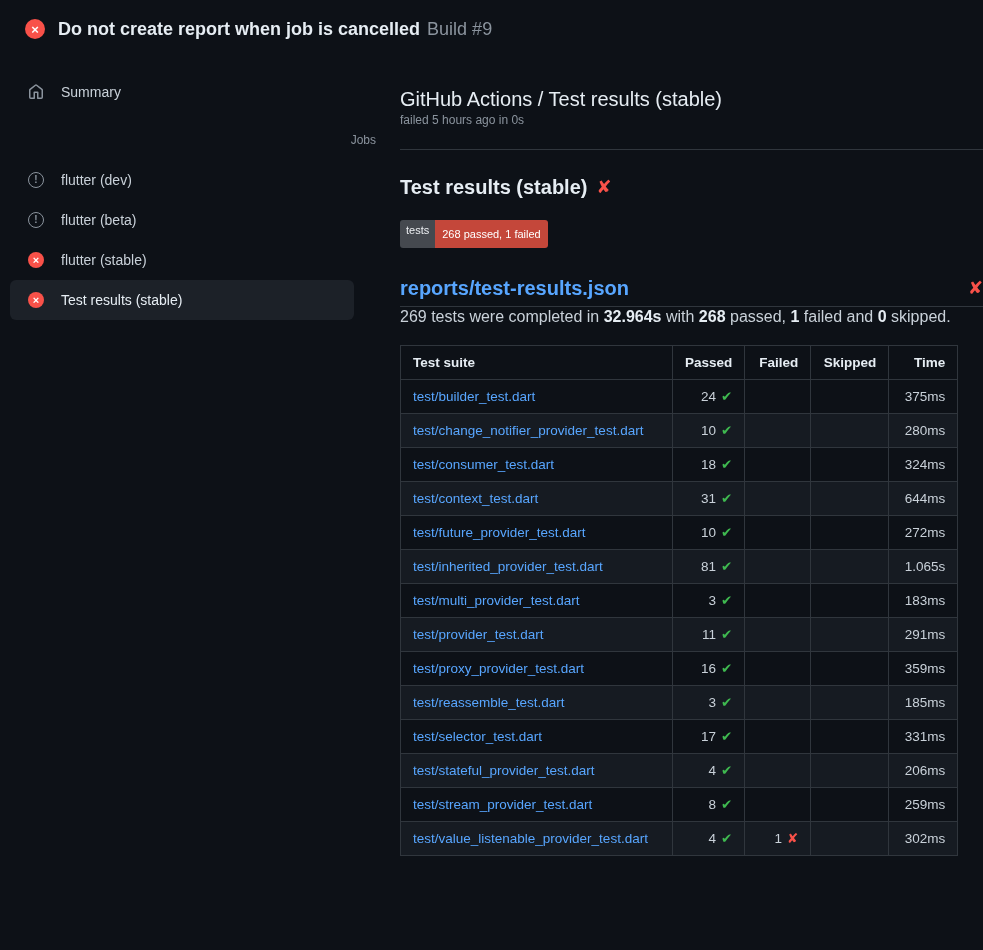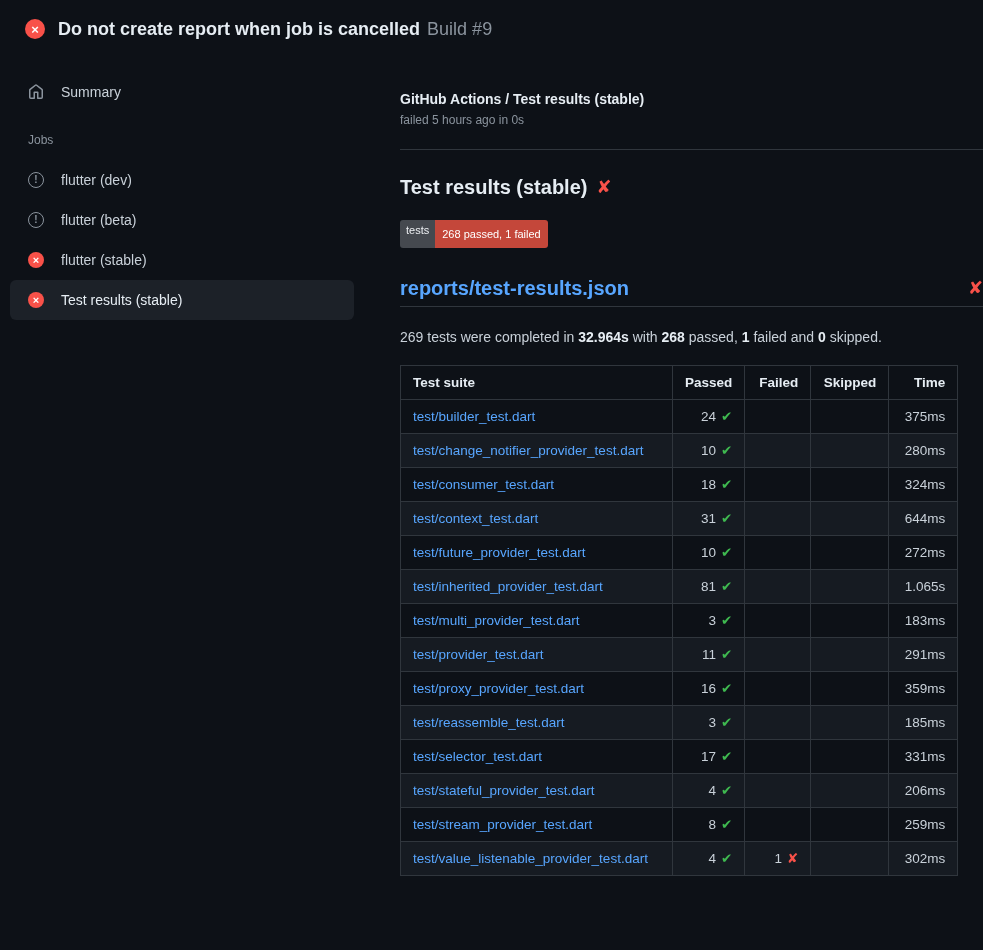--- a/index.html
+++ b/index.html
@@ -35,42 +35,42 @@
 
   
   .sidebar { flex:0 0 400px; width:400px; padding:16px 24px 0 10px; }
   .side-item {
     display:flex; align-items:center; gap:17px;
     width:344px; padding:10px 12px 10px 18px; border-radius:6px; cursor:pointer;
   }
   .side-item.selected { background:var(--selected-bg); }
   .side-label { font-size:14px; color:#c9d1d9; line-height:20px; }
   .side-item.selected .side-label { color:#e6edf3; }
-  .jobs-label { font-size:12px; color:#8b949e; margin:21px 0 13px 18px; line-height:14px; }
+  .jobs-label { font-size:12px; color:#8b949e; margin:21px 0 13px 18px; line-height:14px;text-align:right; }
 
   
   .main { flex:1 1 auto; padding-top:36px; min-width:0; }
-  .crumb { font-size:14px; font-weight:700; color:#e6edf3; line-height:15px; }
+  .crumb { font-size:20px; font-weight:400; color:#e6edf3; line-height:15px; }
   .run-meta { font-size:12px; color:#8b949e; margin-top:6px; line-height:14px; }
   .divider { height:1px; background:#30363d; margin-top:22px; }
   .section-title {
     margin-top:24px; font-size:20px; font-weight:600; color:#e6edf3;
     display:flex; align-items:center; line-height:26px;
   }
   .mark-x { color:var(--danger); font-weight:700; font-size:18px; margin-left:9px; }
   .badge { display:inline-flex; margin-top:20px; font-size:11px; line-height:20px; border-radius:3px; overflow:hidden; }
   .badge-label { background:var(--badge-label-bg); color:#eceff2; padding:0 6px; }
   .badge-value { background:var(--badge-value-bg); color:#fff; padding:4px 7px; }
   .report-heading {
     margin-top:28px; padding-bottom:6px; border-bottom:1px solid #30363d;
     font-size:20px; font-weight:600; line-height:24px;
     display:flex; align-items:center;justify-content:space-between;
   }
   .report-heading a { color:var(--link); }
-  .summary-line { margin-top:20px; font-size:14px; color:#c9d1d9; line-height:20px; }
+  .summary-line { font-size:16px; color:#c9d1d9; line-height:20px; }
   .summary-line b { color:#e6edf3; }
 
   
   table.results { border-collapse:collapse; margin-top:18px; font-size:13.5px; table-layout:fixed; }
   col.c-suite{width:272px} col.c-passed{width:68px} col.c-failed{width:66px}
   col.c-skipped{width:78px} col.c-time{width:69px}
   .results th, .results td {
     border:1px solid #30363d; padding:6px 12px; height:34px;
     line-height:20px; overflow:hidden; white-space:nowrap;
   }

